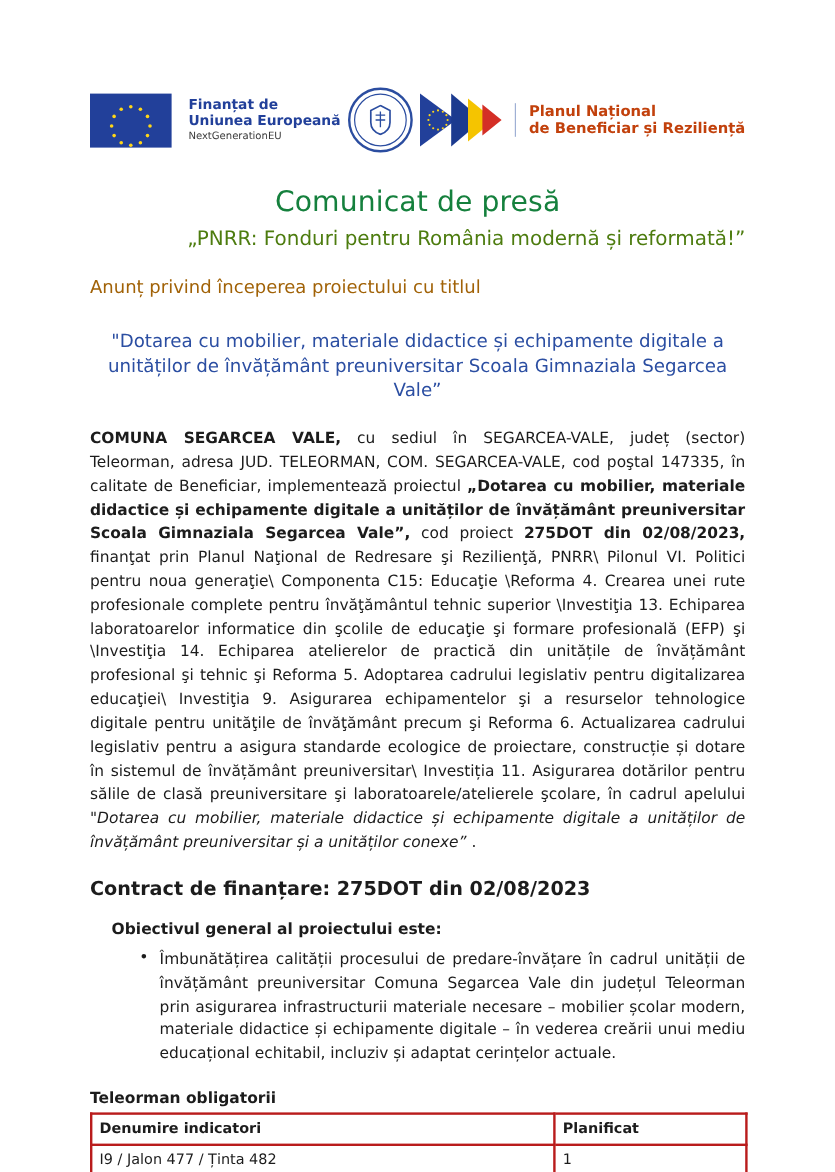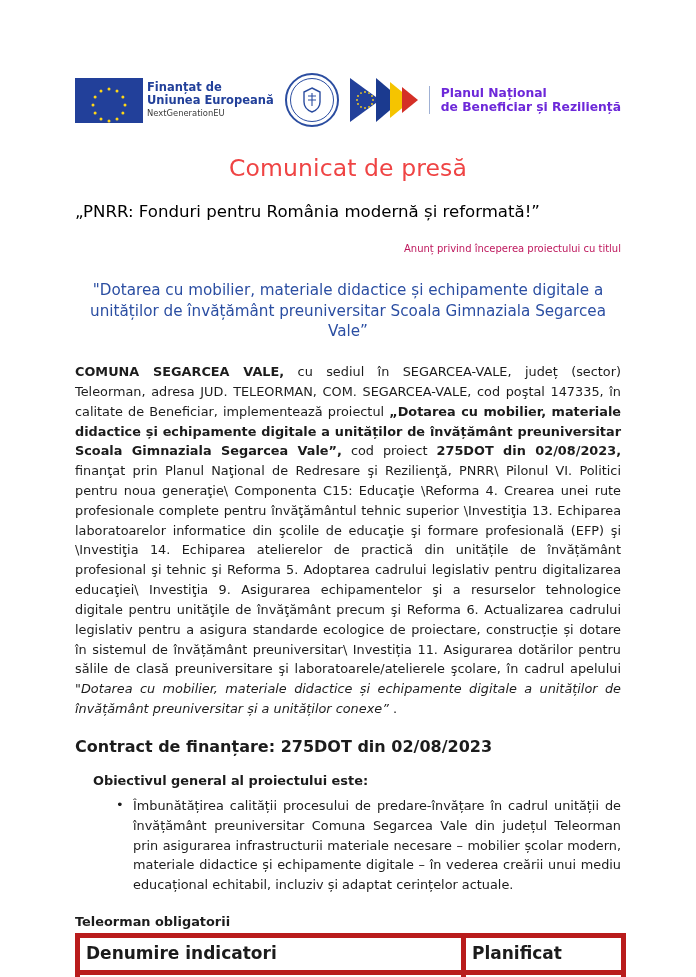--- a/index.html
+++ b/index.html
@@ -41,21 +41,21 @@
     height: 45px;
     background: #22409A;
     position: relative;
     flex: none;
   }
   .eu-stars {
     position: absolute;
     left: 0; top: 0; right: 0; bottom: 0;
   }
   .eu-text {
-    margin-left: 4px;
+    margin-left: 14px;
     line-height: 1.12;
   }
   .eu-text .l1, .eu-text .l2 {
     font-weight: bold;
     font-size: 11.5px;
     color: #22409A;
     white-space: nowrap;
   }
   .eu-text .l3 {
     font-size: 8.4px;
@@ -109,43 +109,43 @@
   }
   .pnrr-text {
     margin-left: 11px;
     padding-left: 11px;
     border-left: 1px solid #9fb0d4;
     line-height: 1.14;
   }
   .pnrr-text div {
     font-weight: bold;
     font-size: 12.3px;
-    color: #6d28d9;
+    color: #c2410c;
     white-space: nowrap;
   }
 
   
   .doc-title {
     text-align: center;
     font-size: 23.5px;
-    color: #ef4444;
+    color: #15803d;
     margin-top: 28px;
     letter-spacing: 0.1px;
   }
   .doc-subtitle {
+    text-align: right;
+    font-size: 16.6px;
+    color: #4d7c0f;
+    margin-top: 7px;
+    white-space: nowrap;
+  }
+  .announce {
     text-align: left;
-    font-size: 16.6px;
-    color: #000000;
-    margin-top: 20px;
-    white-space: nowrap;
-  }
-  .announce {
-    text-align: right;
-    font-size: 10px;
-    color: #be185d;
+    font-size: 15px;
+    color: #a16207;
     margin-top: 22px;
   }
   .project-title {
     text-align: center;
     font-size: 15.2px;
     color: #2b4ea2;
     margin-top: 26px;
     line-height: 1.36;
     padding: 0 2px;
   }
@@ -202,25 +202,25 @@
     color: #1c1c1c;
   }
   table.indicators {
     margin-top: 4px;
     width: 546px;
     border-collapse: collapse;
     table-layout: fixed;
   }
   table.indicators th,
   table.indicators td {
-    border: 5px solid #b91c1c;
+    border: 2px solid #b91c1c;
     text-align: left;
     vertical-align: top;
     padding: 3px 6px 4px 6px;
-    font-size: 17px;
+    font-size: 12px;
     line-height: 1.45;
     color: #1c1c1c;
   }
   table.indicators th {
     font-weight: bold;
   }
   table.indicators col.c1 { width: 386px; }
   table.indicators col.c2 { width: 160px; }
 </style>
 </head>

